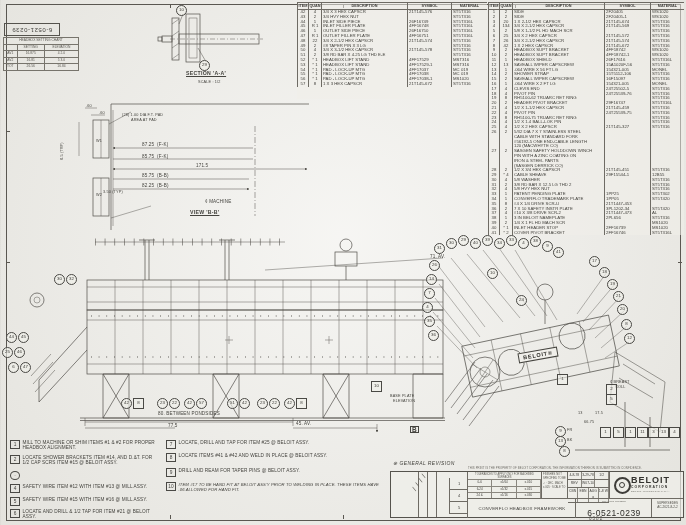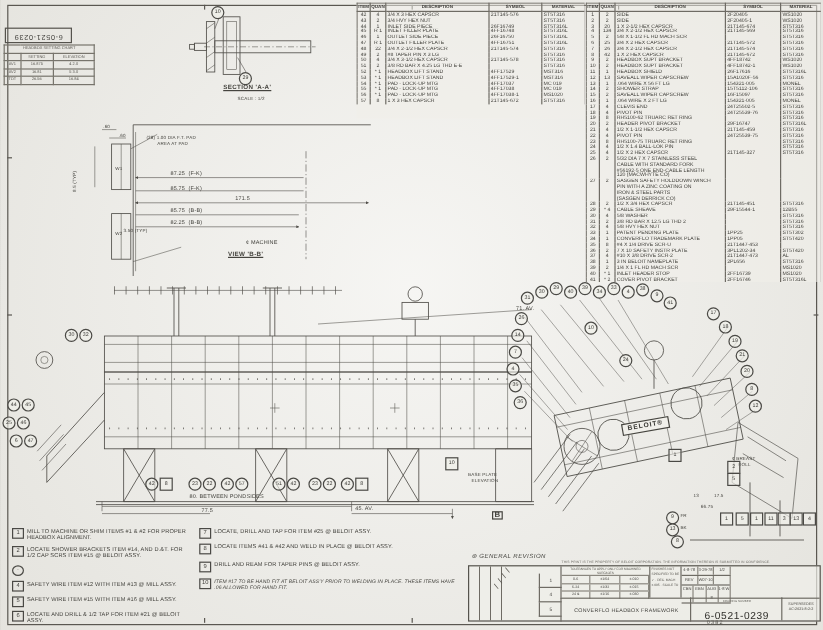--- a/index.html
+++ b/index.html
@@ -857,20 +857,26 @@
         <span>W07-10</span>
         <span></span>
       </div>
       <div class="info-mini">
         <span>CBN</span>
         <span>EBN</span>
         <span>AUG 8</span>
         <span>1-8 W</span>
       </div>
     </div>
+    <div class="logo">
+      <div class="logo-ring"></div>
+      <div class="logo-name">BELOIT</div>
+      <div class="logo-sub">CORPORATION</div>
+      <div class="logo-tag">BELOIT WISCONSIN U.S.A.</div>
+    </div>
     <div class="titlecell">CONVERFLO HEADBOX FRAMEWORK</div>
     <div class="numcell">
       <div style="font-size:2.5px;color:#6e6c66;margin-top:1px">DRAWING NUMBER</div>
       <div class="num">6-0521-0239</div>
     </div>
     <div class="refcell">
       <div>SUPERSEDES</div>
       <div>AC-2621-8-2-2</div>
     </div>
   </div>

